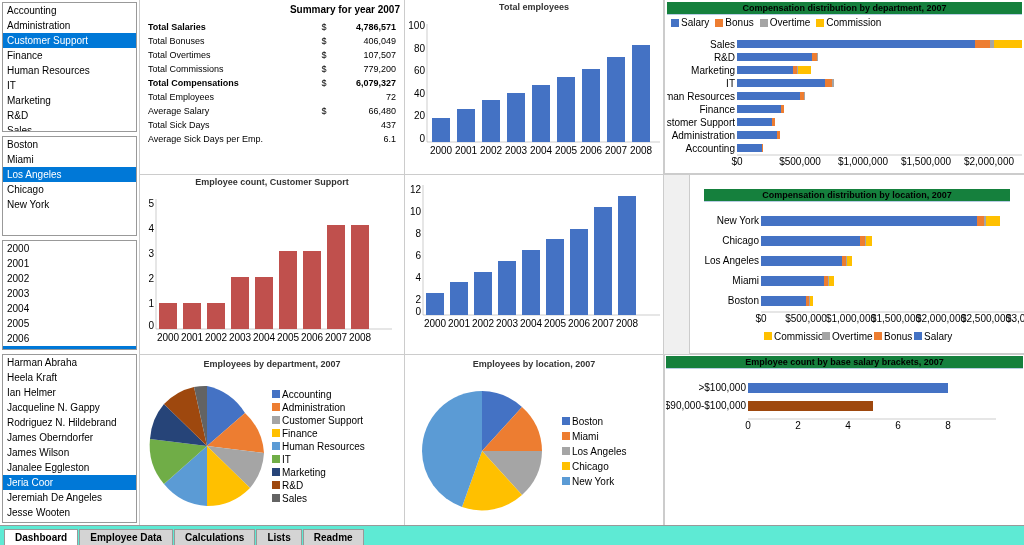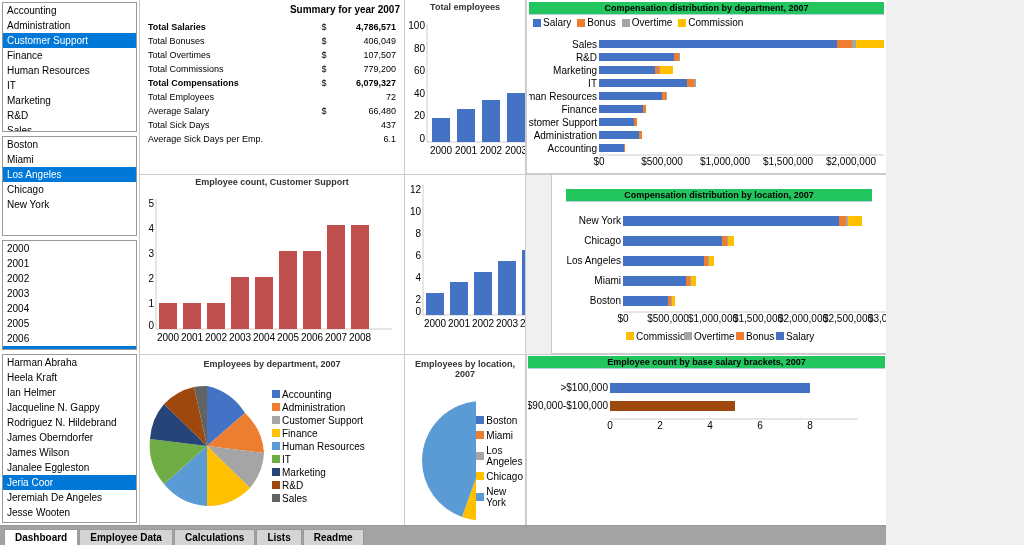--- a/index.html
+++ b/index.html
@@ -1,18 +1,18 @@
 <!DOCTYPE html>
 <html><head>
   <meta charset="utf-8">
   <style>
     * { box-sizing: border-box; margin: 0; padding: 0; font-family: Arial, sans-serif; font-size: 10px; }
     body { background: #f0f0f0; width: 1024px; height: 545px; overflow: hidden; }
     
-    .main-container { display: flex; flex-direction: column; width: 886px; height: 545px; }
+    .main-container { display: flex; flex-direction: column; width: 1024px; height: 545px; }
     
     
     .content-area { display: flex; flex: 1; overflow: hidden; }
     
     
     .left-panel { width: 140px; display: flex; flex-direction: column; border-right: 1px solid #ccc; background: #fff; }
     
     .list-box { border: 1px solid #999; margin: 2px; overflow-y: auto; }
     .list-box .list-item { padding: 2px 4px; cursor: pointer; white-space: nowrap; overflow: hidden; }
     .list-box .list-item.selected { background: #0078d7; color: #fff; }
@@ -33,32 +33,32 @@
     
     
     .chart-box { background: #fff; border-right: 1px solid #ccc; position: relative; overflow: hidden; }
     .chart-title { text-align: center; font-size: 9px; font-weight: bold; padding: 2px 0; color: #333; }
     
     
     .right-charts { width: 360px; display: flex; flex-direction: column; }
     .right-chart-section { background: #fff; border-left: 1px solid #ccc; border-bottom: 1px solid #ccc; overflow: hidden; }
     
     
-    .tab-bar { display: flex; background: #a3a3a3; border-top: 1px solid #999; height: 20px; align-items: flex-end; padding-left: 4px; }
+    .tab-bar { display: flex; background: #5eead4; border-top: 1px solid #999; height: 20px; align-items: flex-end; padding-left: 4px; }
     .tab { padding: 2px 10px; border: 1px solid #999; border-bottom: none; background: #d4d4d4; cursor: pointer; font-size: 10px; font-weight: bold; margin-right: 1px; }
     .tab.active { background: #fff; }
     
     
     svg { display: block; }
     
     
     .list-box::-webkit-scrollbar { width: 10px; }
     .list-box::-webkit-scrollbar-thumb { background: #999; }
     
-    .section-label { background: #22c55e; border-bottom: 1px solid #b8cce4; padding: 1px 4px; font-size: 9px; font-weight: bold; text-align: center; }
+    .section-label { background: #15803d; border-bottom: 1px solid #b8cce4; padding: 1px 4px; font-size: 9px; font-weight: bold; text-align: center; }
     
     .legend-item { display: flex; align-items: center; gap: 2px; font-size: 8px; }
     .legend-color { width: 8px; height: 8px; flex-shrink: 0; }
   </style>
 </head>
 <body>
 
 <div class="main-container">
   <div class="content-area">
 

